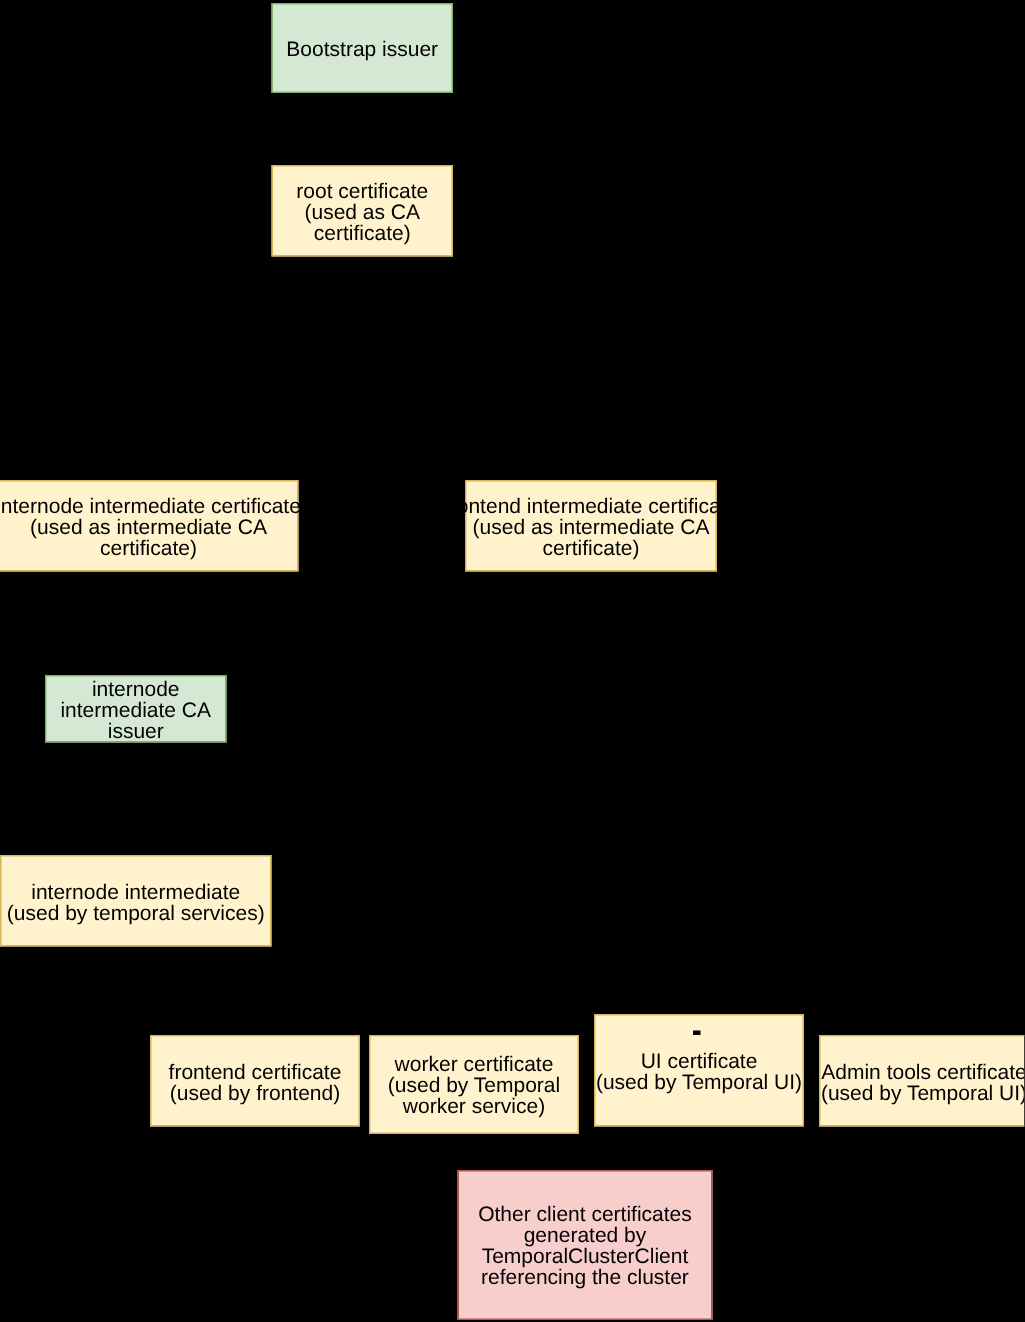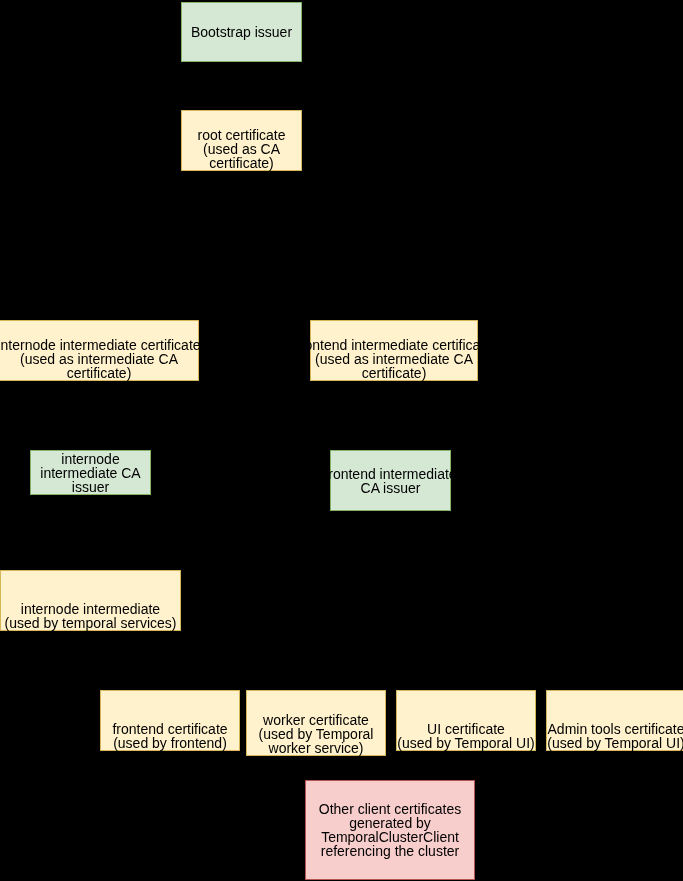--- a/index.html
+++ b/index.html
@@ -30,21 +30,20 @@
     white-space: pre;
     display: block;
   }
   .issuer {
     background: var(--issuer-fill, #d5e8d4);
     border: 1.5px solid var(--issuer-stroke, #82b366);
   }
   .certificate {
     background: var(--certificate-fill, #fff2cc);
     border: 1.5px solid var(--certificate-stroke, #d6b656);
-    align-items: flex-end;
   }
   .client {
     background: var(--client-fill, #f8cecc);
     border: 1.5px solid var(--client-stroke, #b85450);
     text-align: center;
   }
   .tick {
     position: absolute;
     width: 5px;
     height: 3px;
@@ -79,42 +78,38 @@
 (used as intermediate CA
 certificate)</span>
   </div>
 
   <div class="node issuer" style="left:30px; top:450px; width:121px; height:45px">
     <span>internode
 intermediate CA
 issuer</span>
   </div>
 
-  <div class="node issuer" style="left:330px; top:450px; width:121px; height:61px">
-    <span>frontend intermediate
-CA issuer</span>
-  </div>
 
   <div class="node certificate" style="left:0px; top:570px; width:181px; height:61px">
     <span>internode intermediate
 (used by temporal services)</span>
   </div>
 
   <div class="node certificate" style="left:100px; top:690px; width:140px; height:61px">
     <span>frontend certificate
 (used by frontend)</span>
   </div>
 
   <div class="node certificate" style="left:246px; top:690px; width:140px; height:66px">
     <span>worker certificate
 (used by Temporal
 worker service)</span>
   </div>
 
-  <div class="node certificate" style="left:396px; top:690px; width:140px; height:61px">
+  <div class="node certificate" style="left:396px; top:676px; width:140px; height:75px">
     <span>UI certificate
 (used by Temporal UI)</span>
   </div>
 
   <div class="node certificate" style="left:546px; top:690px; width:140px; height:61px">
     <span>Admin tools certificate
 (used by Temporal UI)</span>
   </div>
 
   <div class="node client" style="left:305px; top:780px; width:170px; height:100px">

